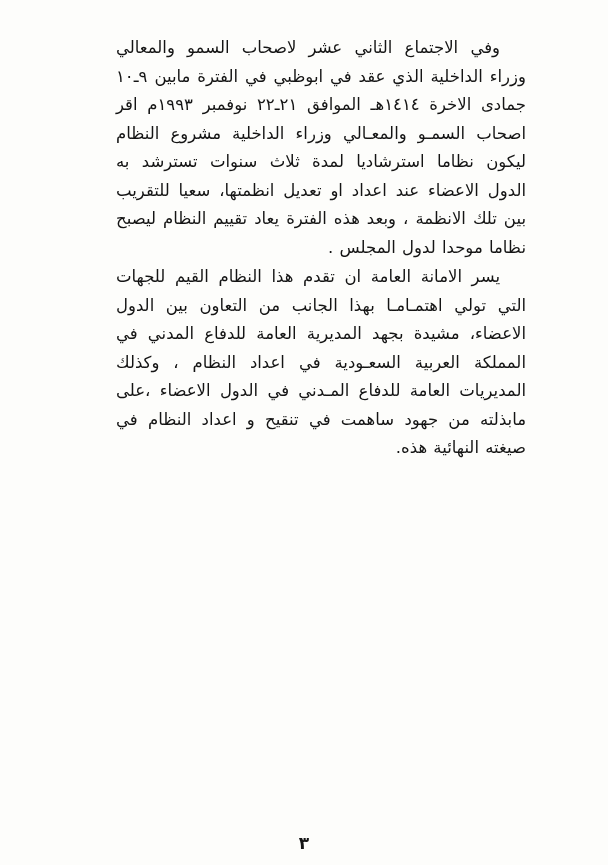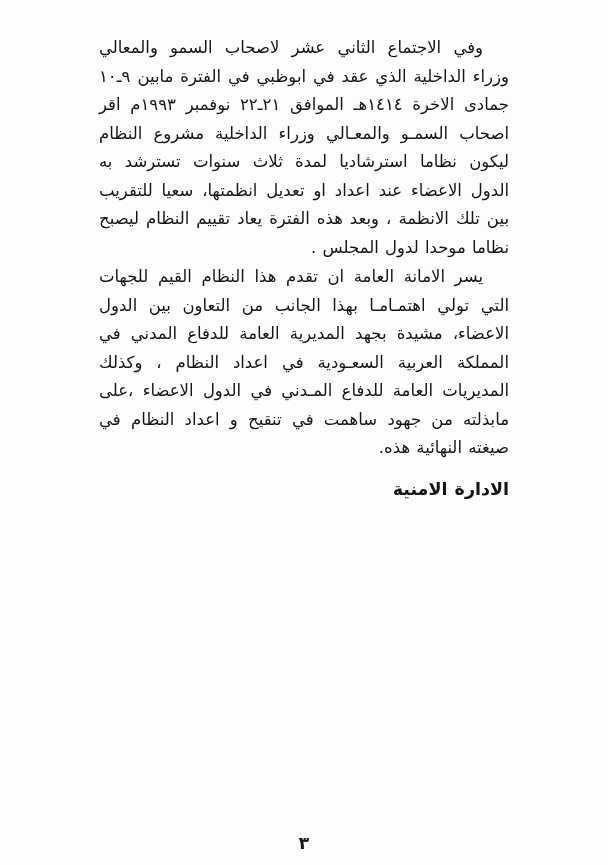--- a/index.html
+++ b/index.html
@@ -13,21 +13,21 @@
     height: 865px;
     margin: 0 auto;
     background: #fdfdfb;
     color: #141414;
     font-family: "DejaVu Sans", sans-serif;
     overflow: hidden;
   }
   .text-area {
     position: absolute;
     top: 34px;
-    right: 99px;
+    right: 82px;
     width: 410px;
     direction: rtl;
     text-align: justify;
     font-size: 16.5px;
     line-height: 28.5px;
     letter-spacing: 0.2px;
     word-spacing: 1px;
   }
   .para {
     margin: 0 0 1px 0;
@@ -52,16 +52,15 @@
     direction: rtl;
   }
 </style>
 </head>
 <body>
 
 <div class="page">
   <div class="text-area">
     <p class="para">وفي الاجتماع الثاني عشر لاصحاب السمو والمعالي وزراء الداخلية الذي عقد في ابوظبي في الفترة مابين ٩ـ١٠ جمادى الاخرة ١٤١٤هـ الموافق ٢١ـ٢٢ نوفمبر ١٩٩٣م اقر اصحاب السمـو والمعـالي وزراء الداخلية مشروع النظام ليكون نظاما استرشاديا لمدة ثلاث سنوات تسترشد به الدول الاعضاء عند اعداد او تعديل انظمتها، سعيا للتقريب بين تلك الانظمة ، وبعد هذه الفترة يعاد تقييم النظام ليصبح نظاما موحدا لدول المجلس .</p>
     <p class="para">يسر الامانة العامة ان تقدم هذا النظام القيم للجهات التي تولي اهتمـامـا بهذا الجانب من التعاون بين الدول الاعضاء، مشيدة بجهد المديرية العامة للدفاع المدني في المملكة العربية السعـودية في اعداد النظام ، وكذلك المديريات العامة للدفاع المـدني في الدول الاعضاء ،على مابذلته من جهود ساهمت في تنقيح و اعداد النظام في صيغته النهائية هذه.</p>
-    <h2 class="section-heading">الادارة الامنية</h2>
   </div>
   <div class="page-number">٣</div>
 </div>
 
 </body></html>

